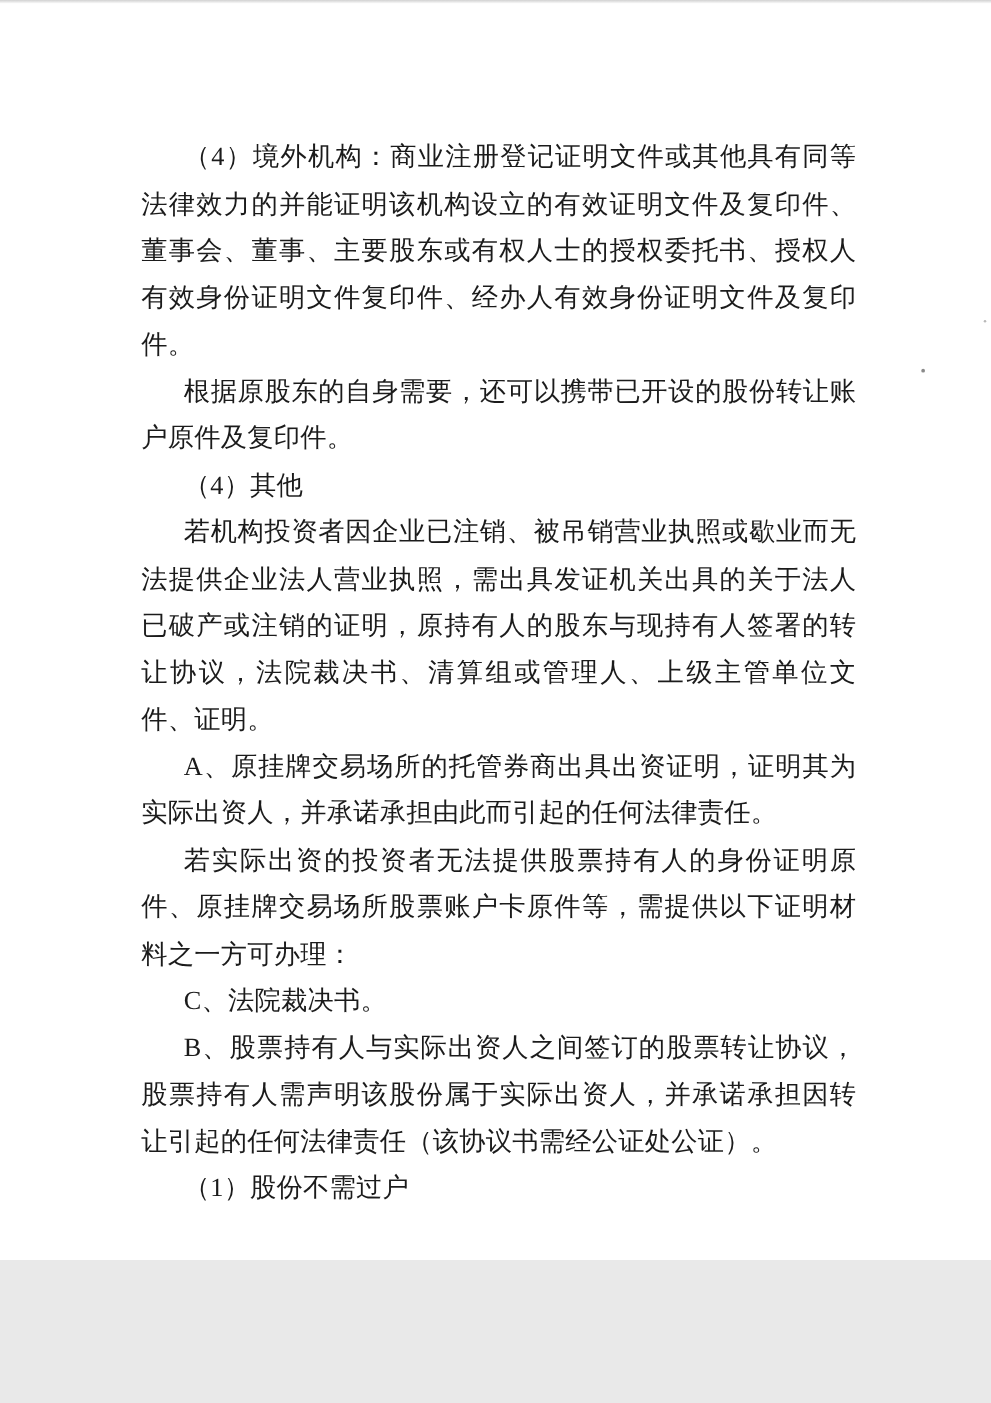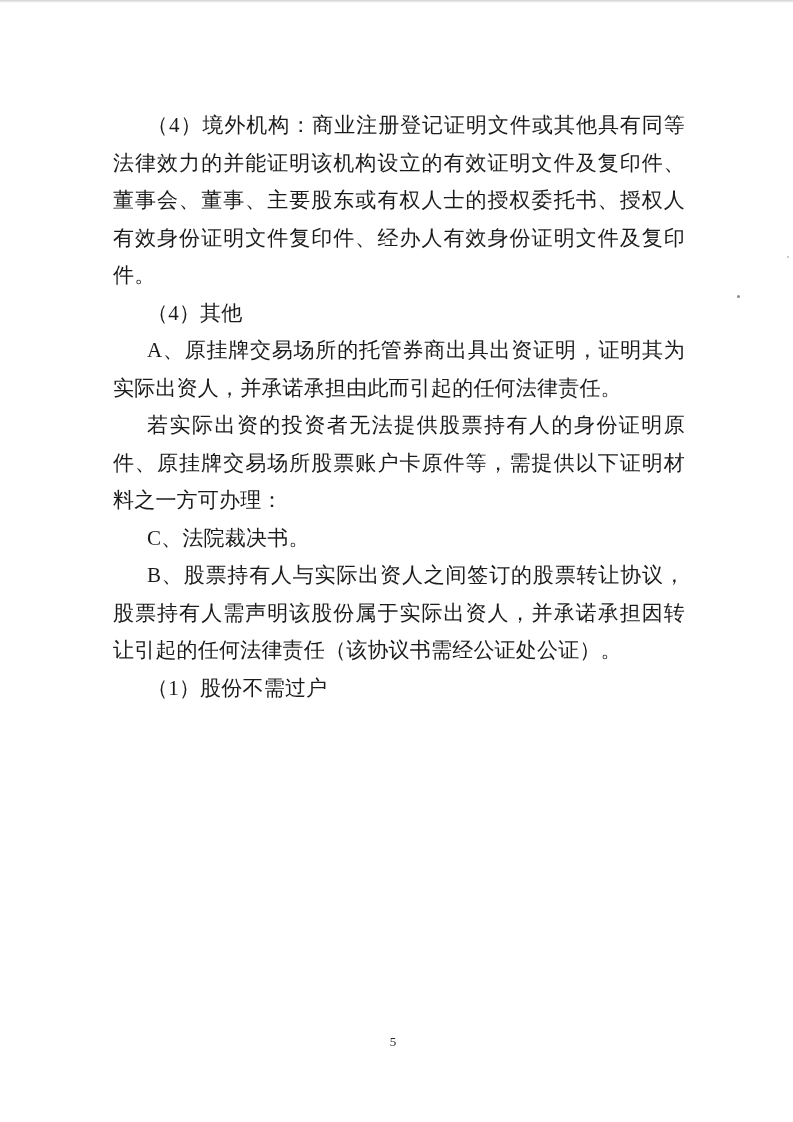--- a/index.html
+++ b/index.html
@@ -3,21 +3,21 @@
 <meta charset="utf-8">
 <style>
   html, body {
     margin: 0;
     padding: 0;
     background: #e9e9e9;
   }
   .page {
     position: relative;
     width: 793px;
-    height: 1122px;
+    height: 1008px;
     margin: 0 auto;
     background: #ffffff;
     overflow: hidden;
     font-family: "Liberation Serif", "DejaVu Serif", serif;
     color: #1b1b1b;
   }
   
   .scan-edge-top {
     position: absolute;
     top: 0; left: 0; right: 0;
@@ -58,21 +58,23 @@
   .speck-2 { left: 787px; top: 256px; width: 2px; height: 2px; opacity: 0.6; }
 </style>
 </head>
 <body>
 
 <div class="page">
   <div class="scan-edge-top"></div>
 
   <div class="content">
     <p>（4）境外机构：商业注册登记证明文件或其他具有同等法律效力的并能证明该机构设立的有效证明文件及复印件、董事会、董事、主要股东或有权人士的授权委托书、授权人有效身份证明文件复印件、经办人有效身份证明文件及复印件。</p>
+    <p>根据原股东的自身需要，还可以携带已开设的股份转让账户原件及复印件。</p>
     <p>（4）其他</p>
+    <p>若机构投资者因企业已注销、被吊销营业执照或歇业而无法提供企业法人营业执照，需出具发证机关出具的关于法人已破产或注销的证明，原持有人的股东与现持有人签署的转让协议，法院裁决书、清算组或管理人、上级主管单位文件、证明。</p>
     <p>A、原挂牌交易场所的托管券商出具出资证明，证明其为实际出资人，并承诺承担由此而引起的任何法律责任。</p>
     <p>若实际出资的投资者无法提供股票持有人的身份证明原件、原挂牌交易场所股票账户卡原件等，需提供以下证明材料之一方可办理：</p>
     <p>C、法院裁决书。</p>
     <p>B、股票持有人与实际出资人之间签订的股票转让协议，股票持有人需声明该股份属于实际出资人，并承诺承担因转让引起的任何法律责任（该协议书需经公证处公证）。</p>
     <p>（1）股份不需过户</p>
   </div>
 
   <div class="page-number">5</div>
 
   <div class="scan-speck speck-1"></div>

